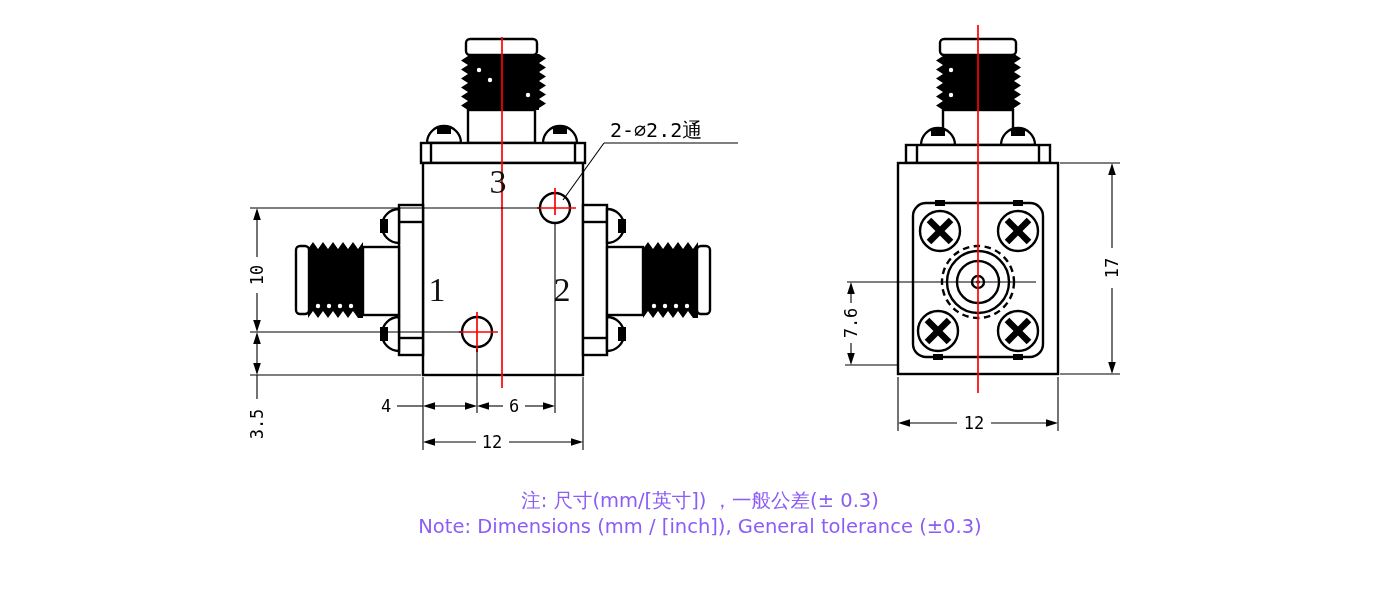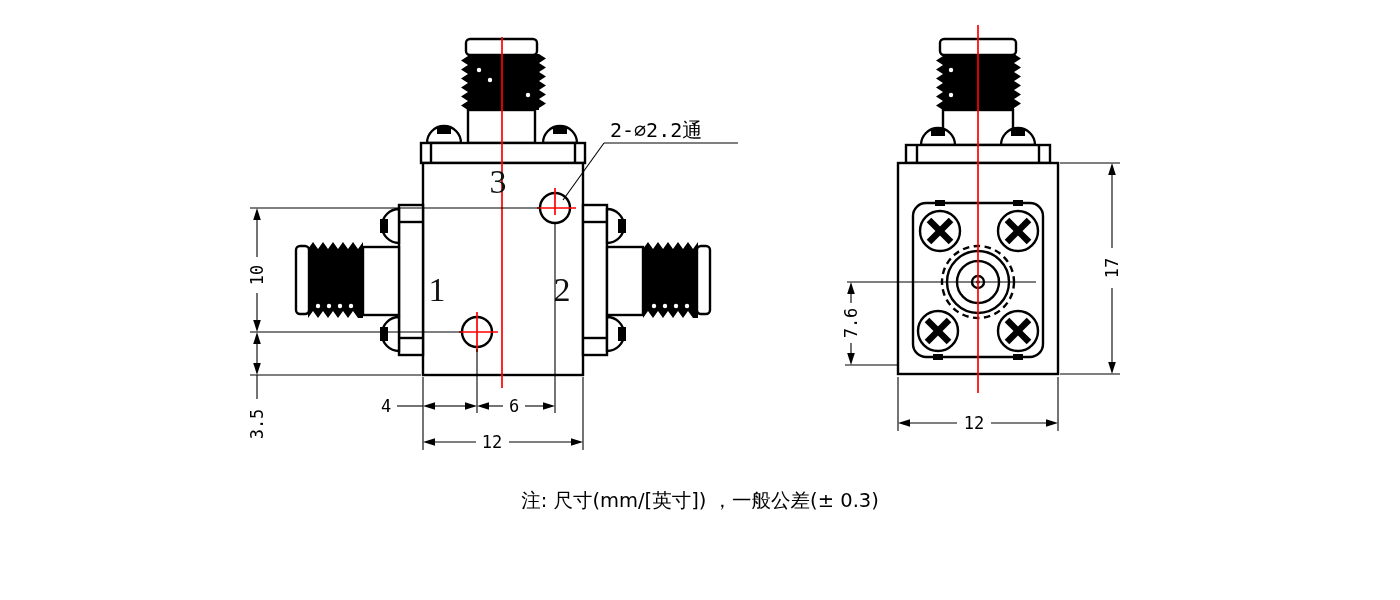--- a/index.html
+++ b/index.html
@@ -11,21 +11,21 @@
   .olnf {stroke:#000;fill:none;stroke-width:2.4;}
   .blk  {fill:#000;stroke:none;}
   .thin {stroke:#000;fill:none;stroke-width:1.1;}            
   .red  {stroke:#ff0000;fill:none;stroke-width:1.7;}
   .arrow{fill:#000;stroke:none;}
   .dimtxt{font-family:"DejaVu Sans Mono","DejaVu Sans",monospace;font-size:17px;fill:#000;}
   .callout{font-family:"DejaVu Sans Mono","DejaVu Sans",monospace;font-size:20px;fill:#000;}
   .porttxt{font-family:"Liberation Serif","DejaVu Serif",serif;font-size:34px;fill:#111;}
   .screwx{stroke:#000;stroke-width:6.5;fill:none;}
   .notes{position:absolute;left:0;top:488px;width:1400px;text-align:center;
-         color:#000000;font-size:19.5px;line-height:26px;}
+         color:#8b5cf6;font-size:19.5px;line-height:26px;}
 </style>
 </head>
 <body>
 
 <div class="canvas">
 <svg width="1400" height="600" viewBox="0 0 1400 600">
 
   <g>
 
     <g>
@@ -251,14 +251,15 @@
         <line class="thin" x1="910" y1="423" x2="957" y2="423"></line>
         <line class="thin" x1="991" y1="423" x2="1046" y2="423"></line>
         <text class="dimtxt" x="974" y="423" text-anchor="middle" dominant-baseline="central">12</text>
       </g>
     </g>
   </g>
 </svg>
 
 <div class="notes">
   <div>注: 尺寸(mm/[英寸]) ，一般公差(± 0.3)</div>
+  <div>Note: Dimensions (mm / [inch]), General tolerance (±0.3)</div>
 </div>
 </div>
 
 </body></html>

